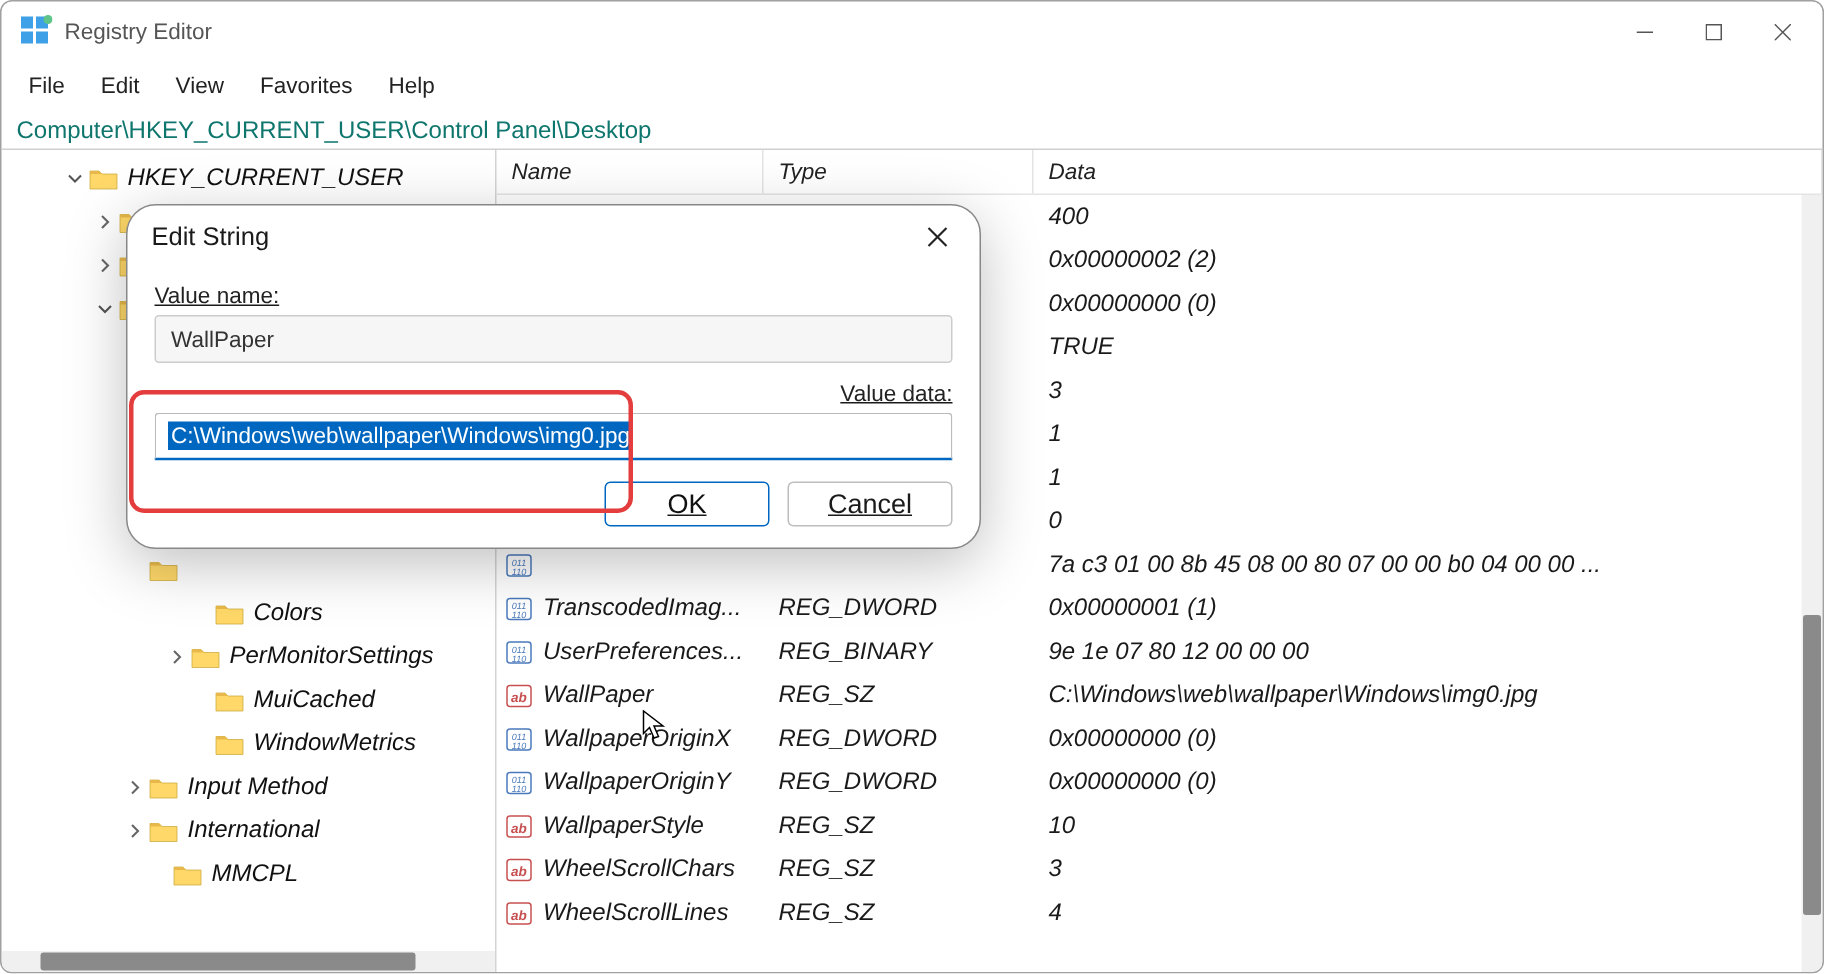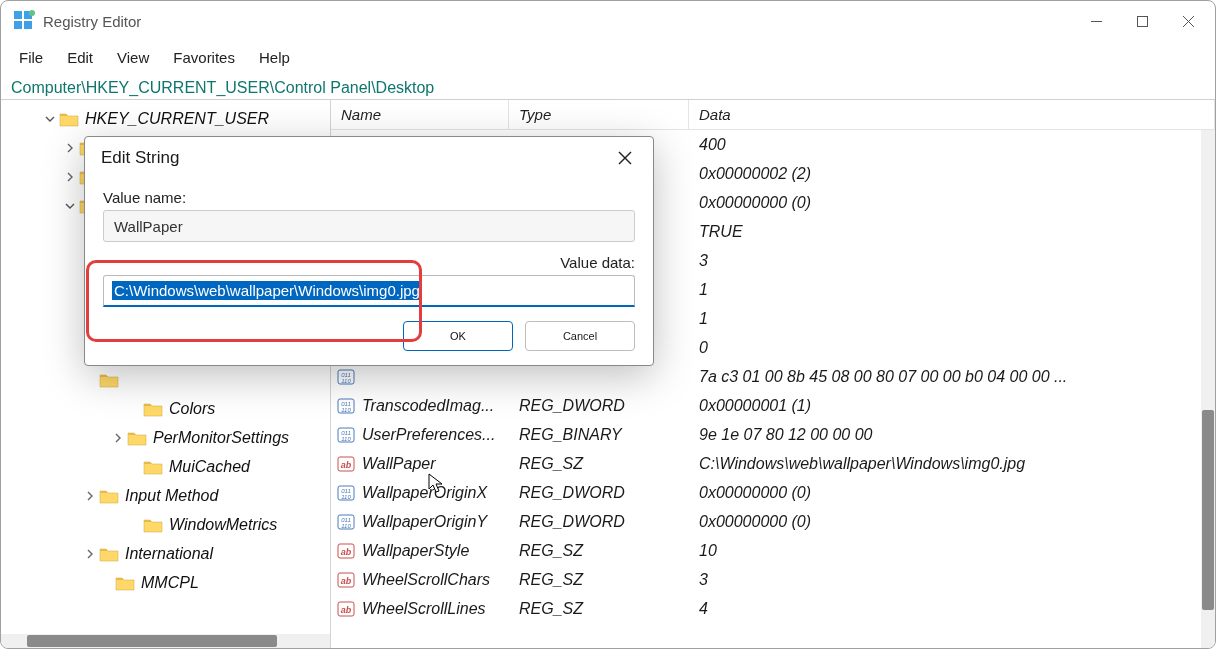--- a/index.html
+++ b/index.html
@@ -43,34 +43,34 @@
 .row .c-name { width: 178px; padding-left: 6px; display: flex; align-items: center; white-space: nowrap; overflow: hidden; }
 .row .c-type { width: 180px; padding-left: 10px; }
 .row .c-data { flex: 1; padding-left: 10px; white-space: nowrap; overflow: hidden; }
 .val-icon { width: 19px; height: 18px; margin-right: 6px; flex-shrink: 0; display: inline-flex; }
 .list-scroll-v { position: absolute; top: 30px; right: 0; bottom: 0; width: 14px; background: #f0f0f0; }
 .list-scroll-v .thumb { position: absolute; left: 1px; top: 280px; width: 12px; height: 200px; background: #8a8a8a; border-radius: 2px; }
 
 .cursor { position: absolute; left: 428px; top: 473px; z-index: 40; pointer-events: none; }
 .cursor svg { width: 18px; height: 22px; }
 
-.dialog { position: absolute; left: 84px; top: 136px; width: 570px; background: #fff; border: 1px solid #888; border-radius: 4px; box-shadow: 0 10px 40px rgba(0,0,0,0.25); z-index: 30; }
+.dialog { position: absolute; left: 84px; top: 136px; width: 570px; background: #fff; border: 1px solid #888; border-radius: 20px; box-shadow: 0 10px 40px rgba(0,0,0,0.25); z-index: 30; }
 .dlg-title { display: flex; align-items: center; height: 42px; padding: 0 10px 0 16px; font-size: 17px; }
 .dlg-title .x { margin-left: auto; width: 36px; height: 32px; display: flex; align-items: center; justify-content: center; }
-.dlg-body { padding: 4px 18px 14px 18px; }
+.dlg-body { padding: 4px 18px 14px 18px; text-decoration: underline; }
 .dlg-label { font-size: 15px; color: #222; margin-top: 6px; }
 .dlg-field { margin-top: 4px; }
 .name-field { width: 100%; height: 32px; border: 1px solid #ccc; background: #f6f6f6; padding: 0 10px; font-size: 15px; color: #333; border-radius: 3px; }
 .data-wrap { position: relative; margin-top: 4px; }
 .data-field { width: 100%; height: 32px; border: 1px solid #bbb; border-bottom: 2px solid #0067c0; padding: 0 8px; font-size: 15px; color: #fff; background: #fff; border-radius: 3px 3px 0 0; position: relative; }
 .data-field .sel { background: #0067c0; color: #fff; padding: 1px 2px; display: inline-block; margin-top: 5px; }
 .highlight-box { position: absolute; border: 3px solid #e43d3d; border-radius: 10px; pointer-events: none; }
 .hb1 { left: 86px; top: 260px; width: 336px; height: 82px; z-index: 35; }
 .dlg-btns { display: flex; justify-content: flex-end; gap: 12px; margin-top: 14px; }
-.btn { width: 110px; height: 30px; border: 1px solid #bdbdbd; background: #fff; border-radius: 4px; font-size: 11px; display: flex; align-items: center; justify-content: center; }
+.btn { width: 110px; height: 30px; border: 1px solid #bdbdbd; background: #fff; border-radius: 4px; font-size: 18px; display: flex; align-items: center; justify-content: center; }
 .btn.primary { border: 1px solid #0067c0; color: #111; }
 </style>
 </head>
 <body>
 
 <div class="window-frame">
 
   <div class="titlebar">
     <span class="app-icon">
       <svg viewBox="0 0 22 22">
@@ -272,44 +272,44 @@
             <span class="twist"></span>
             <span class="folder">
               <svg viewBox="0 0 20 16">
                 <path d="M1 3 L7 3 L9 5 L19 5 L19 15 L1 15 Z" fill="#ffd869" stroke="#caa838" stroke-width="0.5"></path>
                 <path d="M1 3 L7 3 L9 5 L1 5 Z" fill="#e8b94a"></path>
               </svg>
             </span>
             <span class="label">MuiCached</span>
           </div>
           <div class="tree-row">
+            <span class="sp" style="width:124px"></span>
+            <span class="twist"></span>
+            <span class="folder">
+              <svg viewBox="0 0 20 16">
+                <path d="M1 3 L7 3 L9 5 L19 5 L19 15 L1 15 Z" fill="#ffd869" stroke="#caa838" stroke-width="0.5"></path>
+                <path d="M1 3 L7 3 L9 5 L1 5 Z" fill="#e8b94a"></path>
+              </svg>
+            </span>
+            <span class="label">WindowMetrics</span>
+          </div>
+          <div class="tree-row">
             <span class="sp" style="width:80px"></span>
             <span class="twist">
               <svg width="10" height="10" viewBox="0 0 10 10">
                 <path d="M3 1 L7 5 L3 9" fill="none" stroke="#666" stroke-width="1.4"></path>
               </svg>
             </span>
             <span class="folder">
               <svg viewBox="0 0 20 16">
                 <path d="M1 3 L7 3 L9 5 L19 5 L19 15 L1 15 Z" fill="#ffd869" stroke="#caa838" stroke-width="0.5"></path>
                 <path d="M1 3 L7 3 L9 5 L1 5 Z" fill="#e8b94a"></path>
               </svg>
             </span>
             <span class="label">Input Method</span>
-          </div>
-          <div class="tree-row">
-            <span class="sp" style="width:124px"></span>
-            <span class="twist"></span>
-            <span class="folder">
-              <svg viewBox="0 0 20 16">
-                <path d="M1 3 L7 3 L9 5 L19 5 L19 15 L1 15 Z" fill="#ffd869" stroke="#caa838" stroke-width="0.5"></path>
-                <path d="M1 3 L7 3 L9 5 L1 5 Z" fill="#e8b94a"></path>
-              </svg>
-            </span>
-            <span class="label">WindowMetrics</span>
           </div>
           <div class="tree-row">
             <span class="sp" style="width:80px"></span>
             <span class="twist">
               <svg width="10" height="10" viewBox="0 0 10 10">
                 <path d="M3 1 L7 5 L3 9" fill="none" stroke="#666" stroke-width="1.4"></path>
               </svg>
             </span>
             <span class="folder">
               <svg viewBox="0 0 20 16">

